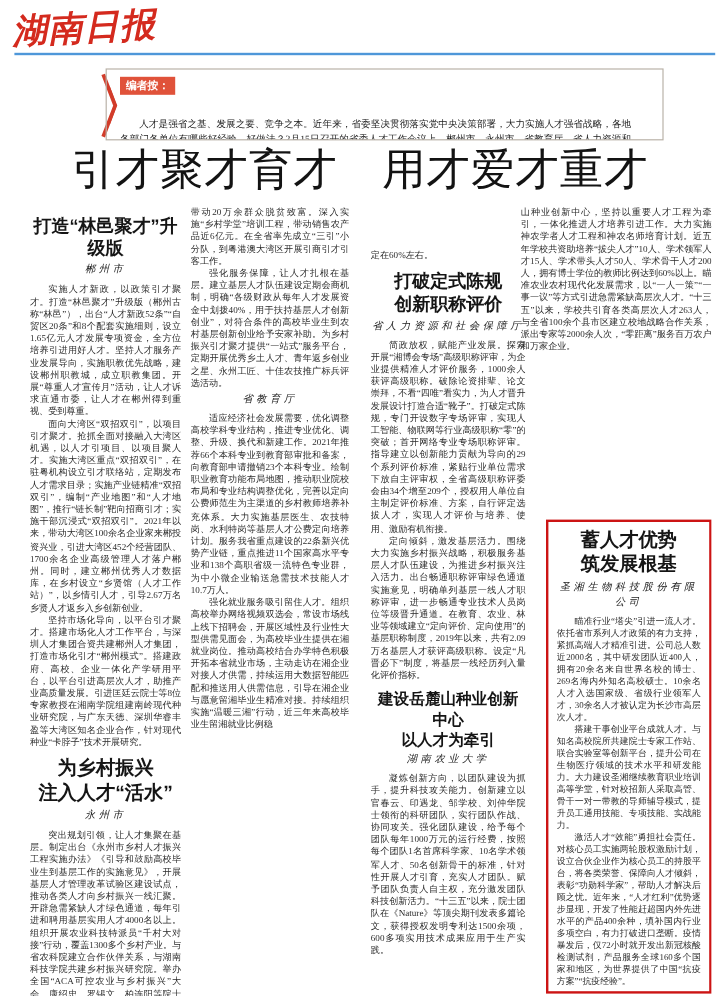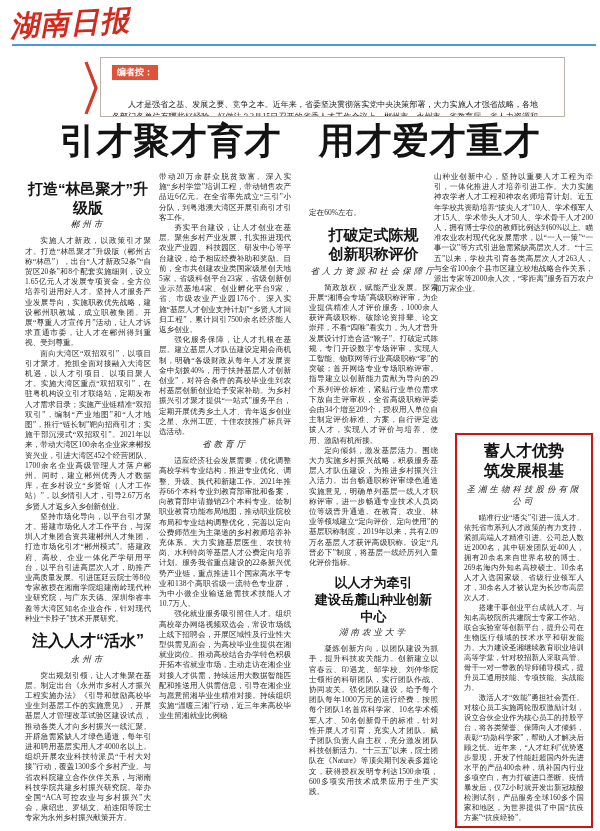--- a/index.html
+++ b/index.html
@@ -6,31 +6,31 @@
   html,body { background:#ffffff; }
   body { width:600px; height:831px; position:relative; overflow:hidden;
          font-family:"Liberation Serif","DejaVu Serif",serif; }
 
   
   .masthead-logo { position:absolute; left:10px; top:4px; font-size:29px; font-weight:bold;
                    font-style:italic; transform:rotate(-3deg); letter-spacing:1px; }
   .masthead-rule { position:absolute; left:12px; top:44px; width:584px; height:2px; }
 
   
-  .editor-box { position:absolute; left:100px; top:57px; width:465px; height:60px;
+  .editor-box { position:absolute; left:88px; top:57px; width:465px; height:60px;
                 border:1px solid #b9b2a8; padding:3px 26px 2px 11px; overflow:hidden; }
   .editor-bracket { position:absolute; left:84px; top:59px; }
   .editor-label { display:inline-block; color:#fff; font-size:9px; font-weight:bold;
                   padding:1px 5px; font-family:"Liberation Sans",sans-serif; }
   .editor-text { font-size:8px; line-height:11.5px; text-align:justify; text-indent:2em;
                  color:#222; margin-top:19px; }
 
   
   .headline { position:absolute; left:0; top:118px; width:600px; text-align:center;
-              font-family:"Liberation Sans","DejaVu Sans",sans-serif; font-weight:700;
+              font-family:"Liberation Sans","DejaVu Sans",sans-serif; font-weight:400;
               font-size:36px; line-height:46px; letter-spacing:1px; color:#131313; }
 
   
   .col { position:absolute; top:172px; height:658px; overflow:hidden; }
   #col1 { left:25px;  width:126px; }
   #col2 { left:159px; width:132px; }
   #col3 { left:309px; width:129px;margin-top:36px; }
   #col4 { left:434px; width:159px; }
 
   .art-title { font-family:"Liberation Sans","DejaVu Sans",sans-serif; font-weight:900;
@@ -70,45 +70,45 @@
 
 <div class="col" id="col1">
     <div class="art-title" style="font-size: 15px;">
       <div>打造“林邑聚才”升级版</div>
     </div>
     <div class="byline">郴州市</div>
     <p>实施人才新政，以政策引才聚才。打造“林邑聚才”升级版（郴州古称“林邑”），出台“人才新政52条”“自贸区20条”和8个配套实施细则，设立1.65亿元人才发展专项资金，全方位培养引进用好人才。坚持人才服务产业发展导向，实施职教优先战略，建设郴州职教城，成立职教集团。开展“尊重人才宣传月”活动，让人才诉求直通市委，让人才在郴州得到重视、受到尊重。</p>
     <p>面向大湾区“双招双引”，以项目引才聚才。抢抓全面对接融入大湾区机遇，以人才引项目、以项目聚人才。实施大湾区重点“双招双引”，在驻粤机构设立引才联络站，定期发布人才需求目录；实施产业链精准“双招双引”，编制“产业地图”和“人才地图”，推行“链长制”靶向招商引才；实施干部沉浸式“双招双引”。2021年以来，带动大湾区100余名企业家来郴投资兴业，引进大湾区452个经营团队、1700余名企业高级管理人才落户郴州。同时，建立郴州优秀人才数据库，在乡村设立“乡贤馆（人才工作站）”，以乡情引人才，引导2.67万名乡贤人才返乡入乡创新创业。</p>
     <p>坚持市场化导向，以平台引才聚才。搭建市场化人才工作平台，与深圳人才集团合资共建郴州人才集团，打造市场化引才“郴州模式”。搭建政府、高校、企业一体化产学研用平台，以平台引进高层次人才，助推产业高质量发展。引进匡廷云院士等8位专家教授在湘南学院组建南岭现代种业研究院，与广东天德、深圳华睿丰盈等大湾区知名企业合作，针对现代种业“卡脖子”技术开展研究。</p>
     <div class="art-title" style="font-size: 16px;">
+      <div>为乡村振兴</div>
       <div>注入人才“活水”</div>
     </div>
     <div class="byline">永州市</div>
     <p>突出规划引领，让人才集聚在基层。制定出台《永州市乡村人才振兴工程实施办法》《引导和鼓励高校毕业生到基层工作的实施意见》，开展基层人才管理改革试验区建设试点，推动各类人才向乡村振兴一线汇聚。开辟急需紧缺人才绿色通道，每年引进和聘用基层实用人才4000名以上。组织开展农业科技特派员“千村大对接”行动，覆盖1300多个乡村产业。与省农科院建立合作伙伴关系，与湖南科技学院共建乡村振兴研究院。举办全国“ACA可控农业与乡村振兴”大会，康绍忠、罗锡文、柏连阳等院士专家为永州乡村振兴献策开方。</p>
   </div>
 <div class="col" id="col2">
     <p class="ni">带动20万余群众脱贫致富。深入实施“乡村学堂”培训工程，带动销售农产品近6亿元。在全省率先成立“三引”小分队，到粤港澳大湾区开展引商引才引客工作。</p>
-    <p>夯实平台建设，让人才创业在基层。聚焦乡村产业发展，扎实推进现代农业产业园、科技园区、研发中心等平台建设，给予相应经费补助和奖励。目前，全市共创建农业类国家级星创天地5家，省级科创平台23家，省级创新创业示范基地4家、创业孵化平台9家，省、市级农业产业园176个。深入实施“基层人才创业支持计划”“乡贤人才回归工程”，累计回引7500余名经济能人返乡创业。</p>
     <p>强化服务保障，让人才扎根在基层。建立基层人才队伍建设定期会商机制，明确“各级财政从每年人才发展资金中划拨40%，用于扶持基层人才创新创业”，对符合条件的高校毕业生到农村基层创新创业给予安家补助。为乡村振兴引才聚才提供“一站式”服务平台，定期开展优秀乡土人才、青年返乡创业之星、永州工匠、十佳农技推广标兵评选活动。</p>
     <div class="byline">省教育厅</div>
     <p>适应经济社会发展需要，优化调整高校学科专业结构，推进专业优化、调整、升级、换代和新建工作。2021年推荐66个本科专业到教育部审批和备案，向教育部申请撤销23个本科专业。绘制职业教育功能布局地图，推动职业院校布局和专业结构调整优化，完善以定向公费师范生为主渠道的乡村教师培养补充体系。大力实施基层医生、农技特岗、水利特岗等基层人才公费定向培养计划。服务我省重点建设的22条新兴优势产业链，重点推进11个国家高水平专业和138个高职省级一流特色专业群，为中小微企业输送急需技术技能人才10.7万人。</p>
     <p>强化就业服务吸引留住人才。组织高校举办网络视频双选会，常设市场线上线下招聘会，开展区域性及行业性大型供需见面会，为高校毕业生提供在湘就业岗位。推动高校结合办学特色积极开拓本省就业市场，主动走访在湘企业对接人才供需，持续运用大数据智能匹配和推送用人供需信息，引导在湘企业与愿意留湘毕业生精准对接。持续组织实施“温暖三湘”行动，近三年来高校毕业生留湘就业比例稳</p>
   </div>
 <div class="col" id="col3">
     <p class="ni">定在60%左右。</p>
     <div class="art-title" style="font-size: 15px;">
       <div>打破定式陈规</div>
       <div>创新职称评价</div>
     </div>
     <div class="byline">省人力资源和社会保障厅</div>
     <p>简政放权，赋能产业发展。探索开展“湘博会专场”高级职称评审，为企业提供精准人才评价服务，1000余人获评高级职称。破除论资排辈、论文崇拜，不看“四唯”看实力，为人才晋升发展设计打造合适“靴子”。打破定式陈规，专门开设数字专场评审，实现人工智能、物联网等行业高级职称“零”的突破；首开网络专业专场职称评审。指导建立以创新能力贡献为导向的29个系列评价标准，紧贴行业单位需求下放自主评审权，全省高级职称评委会由34个增至209个，授权用人单位自主制定评价标准、方案，自行评定选拔人才，实现人才评价与培养、使用、激励有机衔接。</p>
     <p>定向倾斜，激发基层活力。围绕大力实施乡村振兴战略，积极服务基层人才队伍建设，为推进乡村振兴注入活力。出台畅通职称评审绿色通道实施意见，明确单列基层一线人才职称评审，进一步畅通专业技术人员岗位等级晋升通道。在教育、农业、林业等领域建立“定向评价、定向使用”的基层职称制度，2019年以来，共有2.09万名基层人才获评高级职称。设定“凡晋必下”制度，将基层一线经历列入量化评价指标。</p>
     <div class="art-title" style="font-size: 13px;">
+      <div>建设岳麓山种业创新中心</div>
       <div>以人才为牵引</div>
-      <div>建设岳麓山种业创新中心</div>
     </div>
     <div class="byline">湖南农业大学</div>
     <p>凝炼创新方向，以团队建设为抓手，提升科技攻关能力。创新建立以官春云、印遇龙、邹学校、刘仲华院士领衔的科研团队，实行团队作战、协同攻关。强化团队建设，给予每个团队每年1000万元的运行经费，按照每个团队1名首席科学家、10名学术领军人才、50名创新骨干的标准，针对性开展人才引育，充实人才团队。赋予团队负责人自主权，充分激发团队科技创新活力。“十三五”以来，院士团队在《Nature》等顶尖期刊发表多篇论文，获得授权发明专利达1500余项，600多项实用技术成果应用于生产实践。</p>
   </div>
 <div class="col" id="col4">
     <p class="ni">山种业创新中心，坚持以重要人才工程为牵引，一体化推进人才培养引进工作。大力实施神农学者人才工程和神农名师培育计划。近五年学校共资助培养“拔尖人才”10人、学术领军人才15人、学术带头人才50人、学术骨干人才200人，拥有博士学位的教师比例达到60%以上。瞄准农业农村现代化发展需求，以“一人一策”“一事一议”等方式引进急需紧缺高层次人才。“十三五”以来，学校共引育各类高层次人才263人，与全省100余个县市区建立校地战略合作关系，派出专家等2000余人次，“零距离”服务百万农户和万家企业。</p>
     <div class="featured-box" style="border-color: rgb(204, 20, 20);">
       <div class="art-title" style="font-size: 16px;">
         <div>蓄人才优势</div>
         <div>筑发展根基</div>

